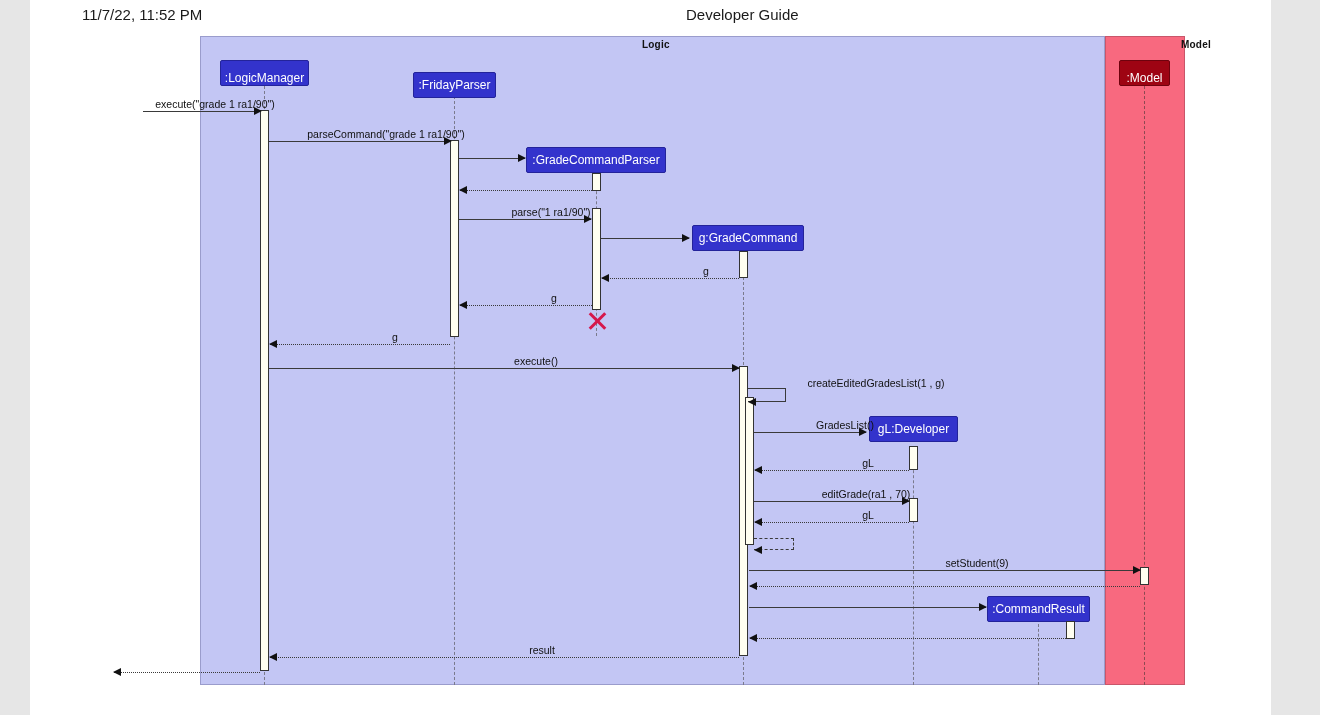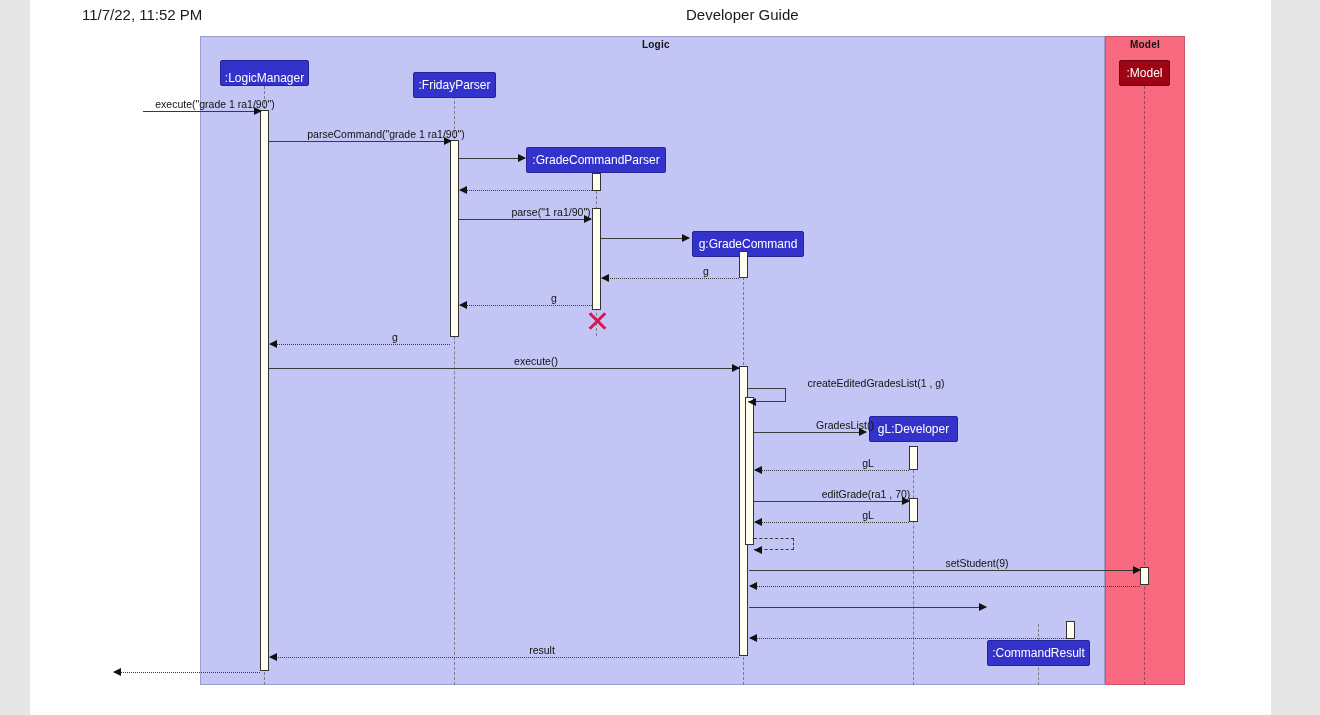--- a/index.html
+++ b/index.html
@@ -29,21 +29,21 @@
     position:absolute;font-size:10px;font-weight:bold;color:#111;
     white-space:nowrap;letter-spacing:.2px;
   }
   .participant{
     position:absolute;box-sizing:border-box;
     display:flex;align-items:center;justify-content:center;
     font-size:12px;color:#ffffff;white-space:nowrap;
     border-radius:2px;padding:0 6px;height:26px;
   }
   .p-logic{background:#3333cc;border:1px solid #23239a;}
-  .p-model{background:#9e0413;border:1px solid #6e020d;}
+  .p-model{background:#9e0413;border:1px solid #6e020d;align-items:flex-end;}
   .lifeline{position:absolute;width:0;border-left:1px dashed #7a7a8c;}
   .lifeline-model{border-left-color:#8c4a52;}
   .activation{
     position:absolute;width:9px;background:#fffef0;
     border:1px solid #333;box-sizing:border-box;
   }
   .msg{position:absolute;height:0;}
   .msg .line{
     position:absolute;left:0;top:0;width:100%;height:0;
     border-top:1px solid #3a3a3a;
@@ -82,46 +82,46 @@
 
   <div id="hdr-date">11/7/22, 11:52 PM</div>
   <div id="hdr-title">Developer Guide</div>
 
   <div id="canvas">
 
     <div class="frame frame-logic" style="left:170px;top:36px;width:905px;height:649px;"></div>
     <div class="frame-label" style="left:612px;top:39px;">Logic</div>
 
     <div class="frame frame-model" style="left:1075px;top:36px;width:80px;height:649px;"></div>
-    <div class="frame-label" style="left:1100px;top:39px;">Model</div>
+    <div class="frame-label" style="left:1151px;top:39px;">Model</div>
 
     <div class="lifeline" style="left:234px;top:86px;height:599px;"></div>
     <div class="lifeline" style="left:424px;top:86px;height:599px;"></div>
     <div class="lifeline" style="left:566px;top:176px;height:160px;"></div>
     <div class="lifeline" style="left:713px;top:252px;height:433px;"></div>
     <div class="lifeline" style="left:883px;top:450px;height:235px;"></div>
     <div class="lifeline" style="left:1008px;top:624px;height:61px;"></div>
     <div class="lifeline lifeline-model" style="left:1114px;top:86px;height:599px;"></div>
 
     <div class="participant p-logic" style="left:190px;top:60px;width:89px;align-items:flex-end;">
       <span>:LogicManager</span>
     </div>
     <div class="participant p-logic" style="left:383px;top:60px;width:83px;margin-top:12px;">
       <span>:FridayParser</span>
     </div>
     <div class="participant p-logic" style="left:496px;top:147px;width:140px;">
       <span>:GradeCommandParser</span>
     </div>
-    <div class="participant p-logic" style="left:662px;top:231px;width:112px;text-align:center;">
+    <div class="participant p-logic" style="left:662px;top:225px;width:112px;text-align:center;">
       <span>g:GradeCommand</span>
     </div>
     <div class="participant p-logic" style="left:839px;top:416px;width:89px;">
       <span>gL:Developer</span>
     </div>
-    <div class="participant p-logic" style="left:957px;top:596px;width:103px;margin-top:44px;">
+    <div class="participant p-logic" style="left:957px;top:596px;width:103px;">
       <span>:CommandResult</span>
     </div>
     <div class="participant p-model" style="left:1089px;top:60px;width:51px;">
       <span>:Model</span>
     </div>
 
     <div class="activation" style="left:230px;top:110px;height:561px;"></div>
     <div class="activation" style="left:420px;top:140px;height:197px;"></div>
     <div class="activation" style="left:562px;top:173px;height:18px;"></div>
     <div class="activation" style="left:562px;top:208px;height:102px;"></div>

